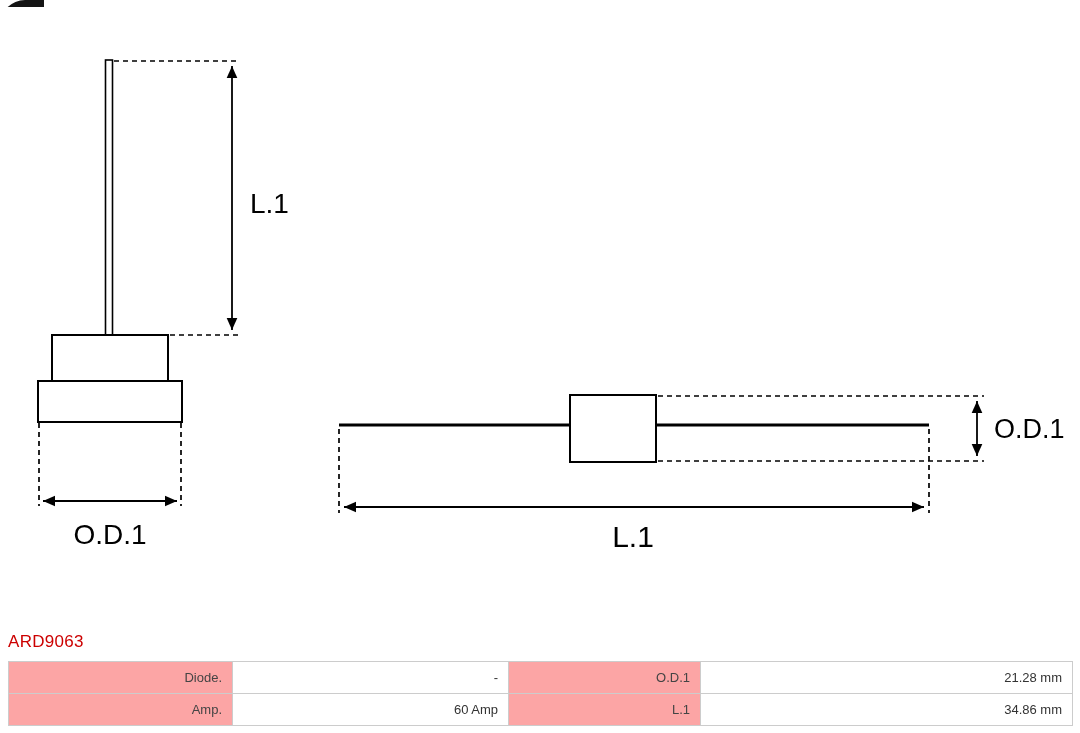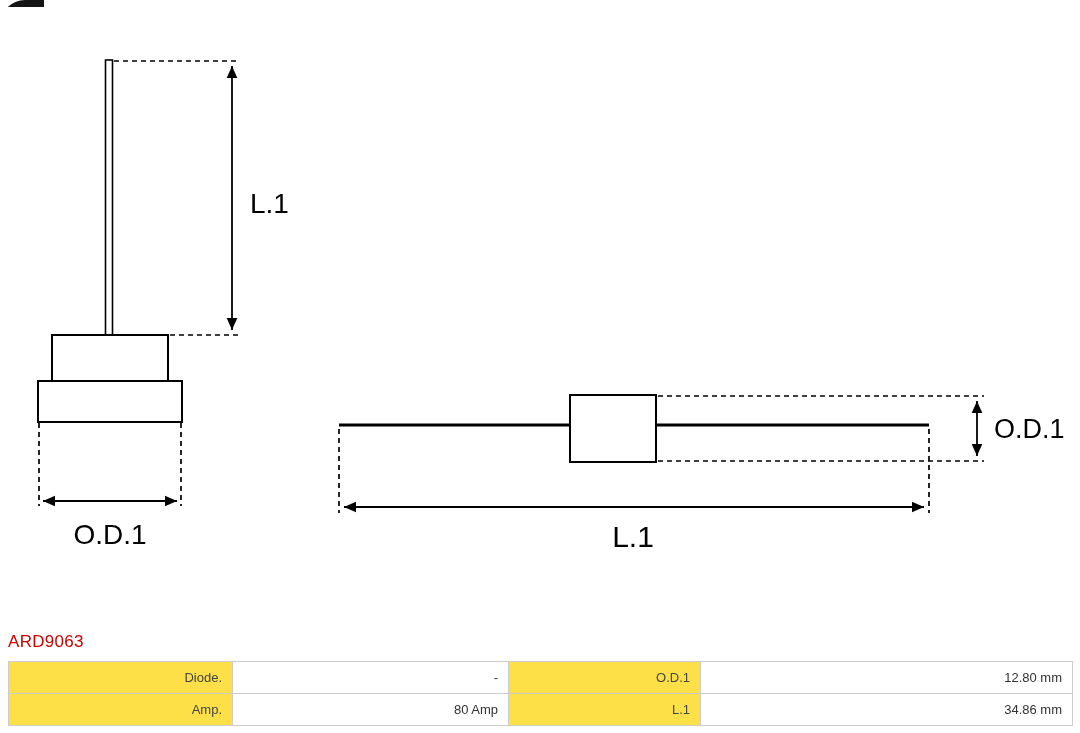--- a/index.html
+++ b/index.html
@@ -49,21 +49,21 @@
     color: #333333;
   }
   table.spec td {
     border: 1px solid #cccccc;
     height: 31px;
     padding: 0 10px 0 4px;
     text-align: right;
     white-space: nowrap;
     overflow: hidden;
   }
-  table.spec td.lbl { background: #fde047; color: #444444; padding-left: 27px; }
+  table.spec td.lbl { background: #fca5a5; color: #444444; padding-left: 27px; }
   table.spec td.val { background: #ffffff; }
   col.c1 { width: 224px; }
   col.c2 { width: 276px; }
   col.c3 { width: 192px; }
   col.c4 { width: 372px; }
 </style>
 </head>
 <body>
 
 <div class="stage">
@@ -113,24 +113,24 @@
       <col class="c1">
         <col class="c2">
         <col class="c3">
         <col class="c4">
     </colgroup>
     <tbody>
       <tr>
         <td class="lbl">Diode.</td>
         <td class="val">-</td>
         <td class="lbl">O.D.1</td>
-        <td class="val">12.80 mm</td>
+        <td class="val">21.28 mm</td>
       </tr>
       <tr>
         <td class="lbl">Amp.</td>
-        <td class="val">80 Amp</td>
+        <td class="val">60 Amp</td>
         <td class="lbl">L.1</td>
         <td class="val">34.86 mm</td>
       </tr>
     </tbody>
   </table>
 
 </div>
 
 </body></html>

